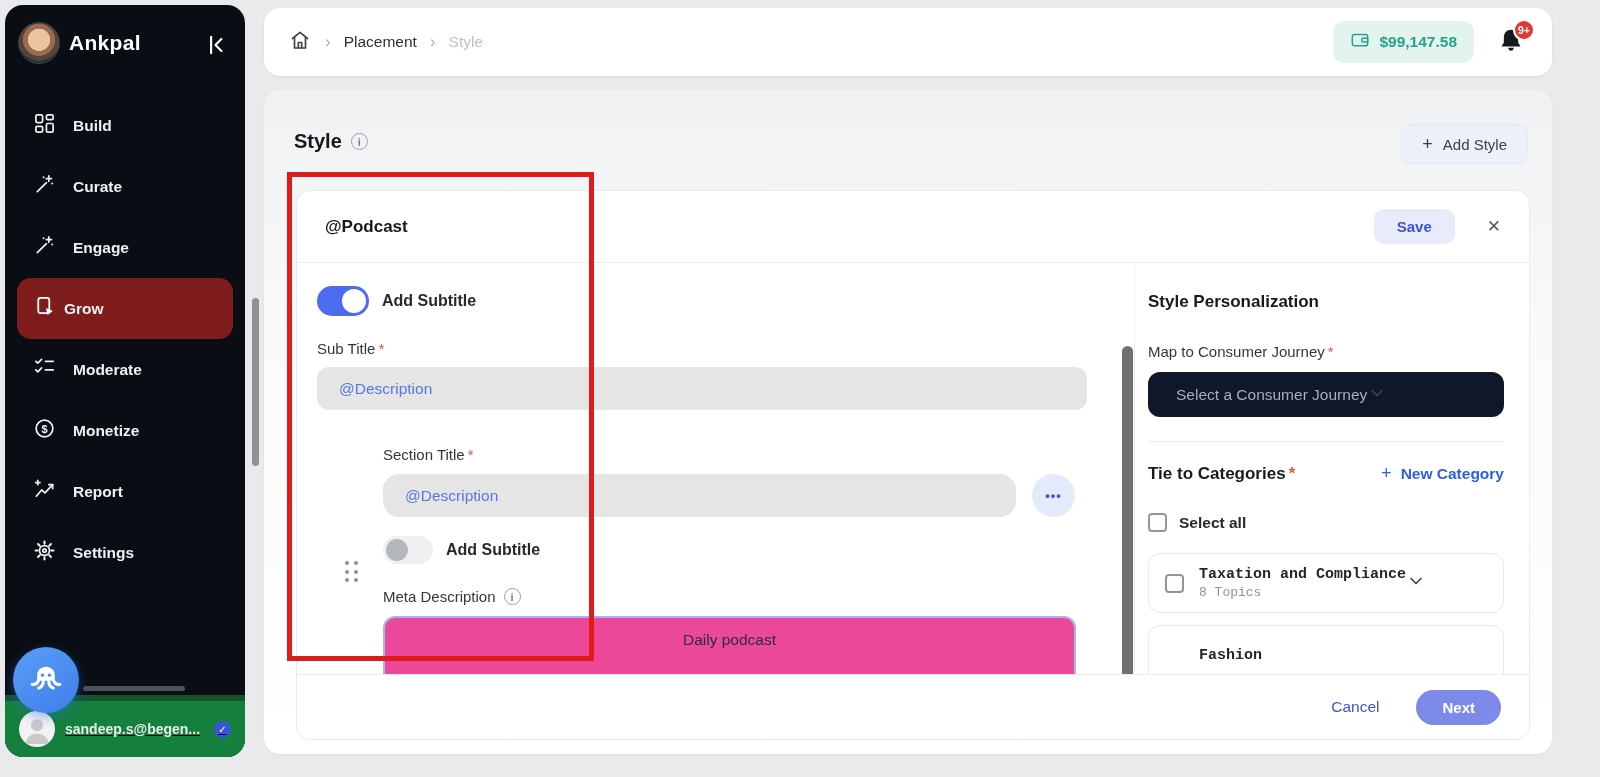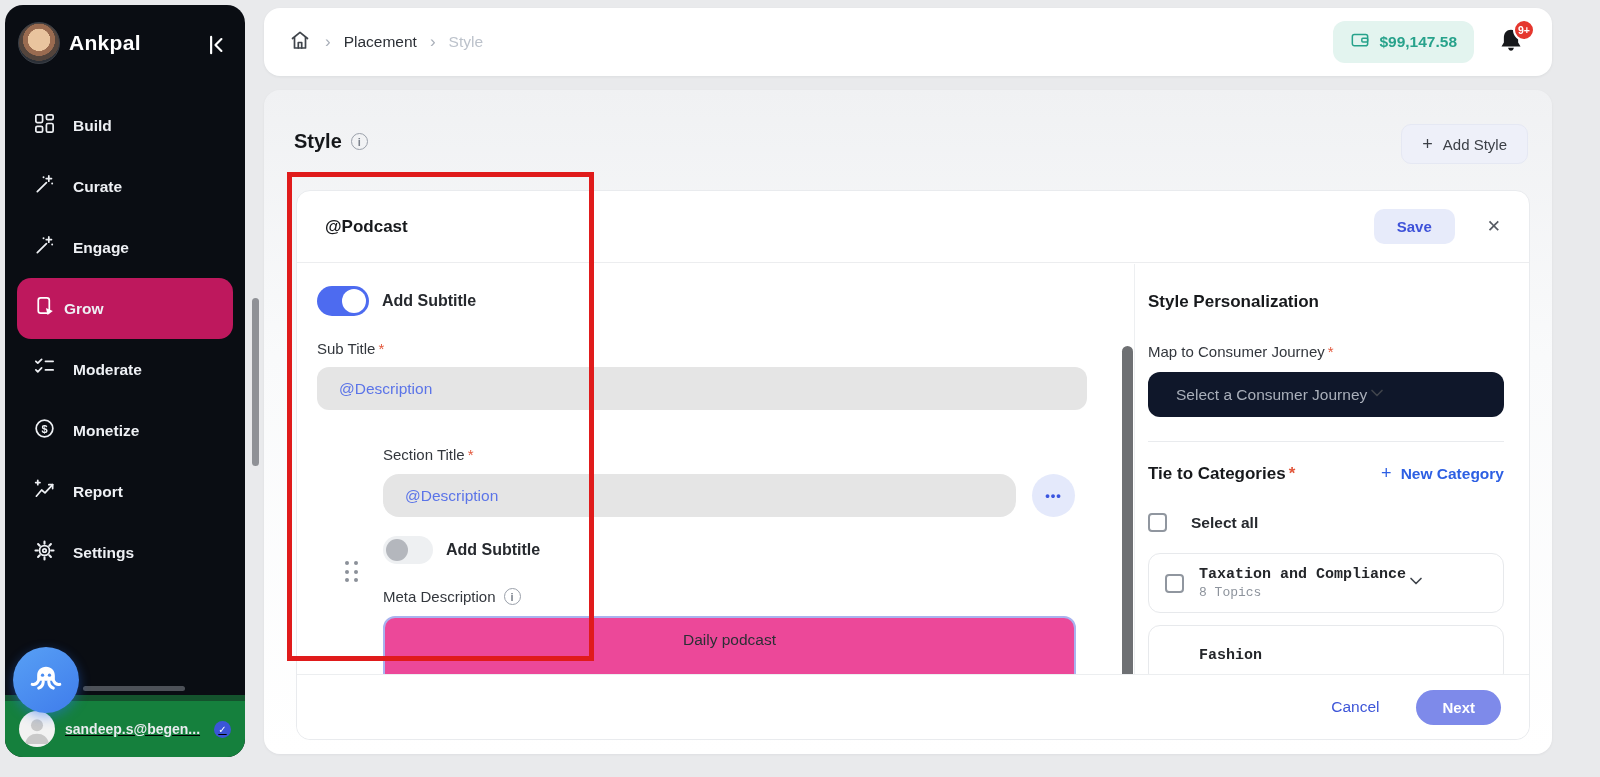--- a/index.html
+++ b/index.html
@@ -10,21 +10,21 @@
   
   .sidebar { position:absolute; left:5px; top:5px; width:240px; height:752px; background:#0a0d13; border-radius:18px; z-index:5; }
   .sb-head { position:relative; height:78px; }
   .sb-avatar { position:absolute; left:13px; top:17px; width:42px; height:42px; border-radius:50%;
     background:radial-gradient(circle at 50% 42%, #e9c49e 0 36%, #9a6b50 37% 52%, #53443c 53% 68%, #2b2f36 69%); border:1px solid #3a3f47; }
   .sb-name { position:absolute; left:64px; top:26px; font-size:21px; font-weight:700; color:#ffffff; letter-spacing:.3px; }
   .sb-collapse { position:absolute; right:16px; top:27px; width:26px; height:26px; cursor:pointer; }
   .sb-nav { position:absolute; top:90px; left:0; right:0; }
   .nav-item { height:61px; margin:0 12px; padding-left:16px; display:flex; align-items:center; gap:17px; border-radius:14px; cursor:pointer; }
   .nav-item span.lbl { font-size:15.5px; font-weight:600; color:#eef0f4; }
-  .nav-item.active { background:#be185d;gap:8px; }
+  .nav-item.active { background:#7f1d1d;gap:8px; }
   .octo-btn { position:absolute; left:8px; bottom:44px; width:66px; height:66px; border-radius:50%;
     background:linear-gradient(145deg,#58a0f5,#3f7ceb); box-shadow:0 4px 12px rgba(40,110,240,.45); z-index:9;
     display:flex; align-items:center; justify-content:center; cursor:pointer; }
   .sb-hscroll { position:absolute; left:78px; bottom:66px; width:102px; height:5px; border-radius:3px; background:#4d5158; z-index:8; cursor:pointer; }
   .sb-user { position:absolute; left:0; right:0; bottom:0; height:62px; background:#15803d; border-top:6px solid #14532d;
     border-radius:0 0 18px 18px; display:flex; align-items:center; padding:0 14px;text-decoration:underline; }
   .sb-user-avatar { width:36px; height:36px; border-radius:50%; background:#f2f2f2; display:flex; align-items:center; justify-content:center; overflow:hidden; }
   .sb-user-email { margin-left:10px; font-size:14px; font-weight:600; color:#e9ebef; }
   .verified { margin-left:auto; width:17px; height:17px; border-radius:50%; background:#3b55d8; color:#fff; font-size:10px;
     display:flex; align-items:center; justify-content:center; }
@@ -98,21 +98,21 @@
   .select-box { margin-top:12px; height:45px; background:#0f172a; border-radius:12px; display:flex; align-items:center;
     padding:0 16px 0 28px; cursor:pointer; }
   .select-box .ph { font-size:15.5px; color:#a9afba; }
   .select-box svg { margin-left:auto; }
   .fr-divider { margin-top:24px; border-bottom:1px solid #e9ebee; }
   .cats-row { margin-top:21px; display:flex; align-items:center; }
   .cats-title { font-size:17px; font-weight:700; color:#17191c; }
   .new-cat { margin-left:auto; display:flex; align-items:center; gap:9px; color:#2d5fe3; font-size:15.5px; font-weight:600; cursor:pointer; }
   .new-cat .plus { font-size:18px; font-weight:400; }
   .checkbox { width:19px; height:19px; border:2px solid #90969f; border-radius:4px; background:#fff; flex:none; cursor:pointer; }
-  .select-all { margin-top:29px; display:flex; align-items:center; gap:24px; }
+  .select-all { margin-top:29px; display:flex; align-items:center; gap:12px; }
   .select-all .sa-lbl { font-size:15.5px; font-weight:600; color:#26292e; }
   .cat-card { margin-top:21px; height:60px; border:1px solid #e7e9ec; border-radius:12px; display:flex; align-items:center;
     padding:0 16px; background:#fff; cursor:pointer;font-family:Liberation Mono, monospace; }
   .cat-card + .cat-card { margin-top:12px; height:60px; }
   .cat-texts { margin-left:15px; display:flex; flex-direction:column; gap:2px; }
   .cat-name { font-size:15px; font-weight:600; color:#24262a; }
   .cat-topics { font-size:13px; color:#8d939c; }
   .cat-card svg { margin-left:auto; }
 
   

